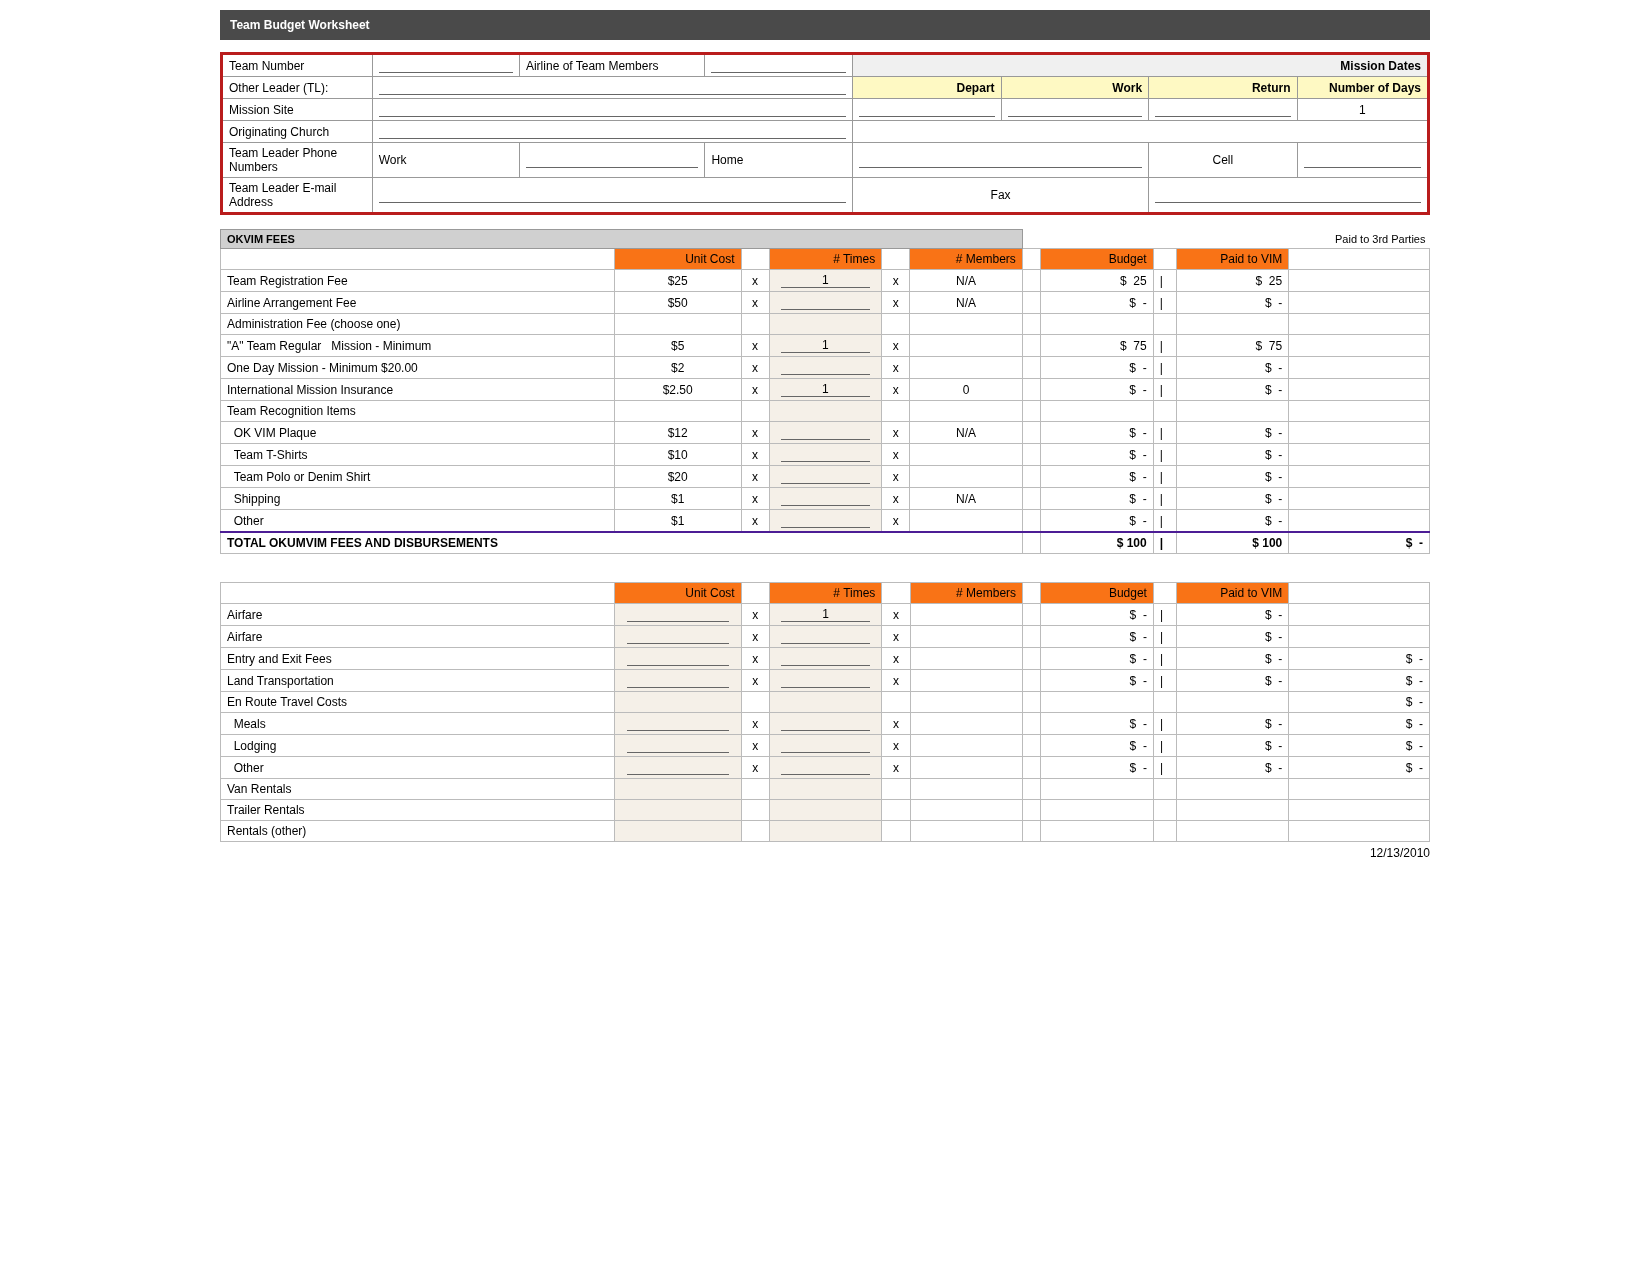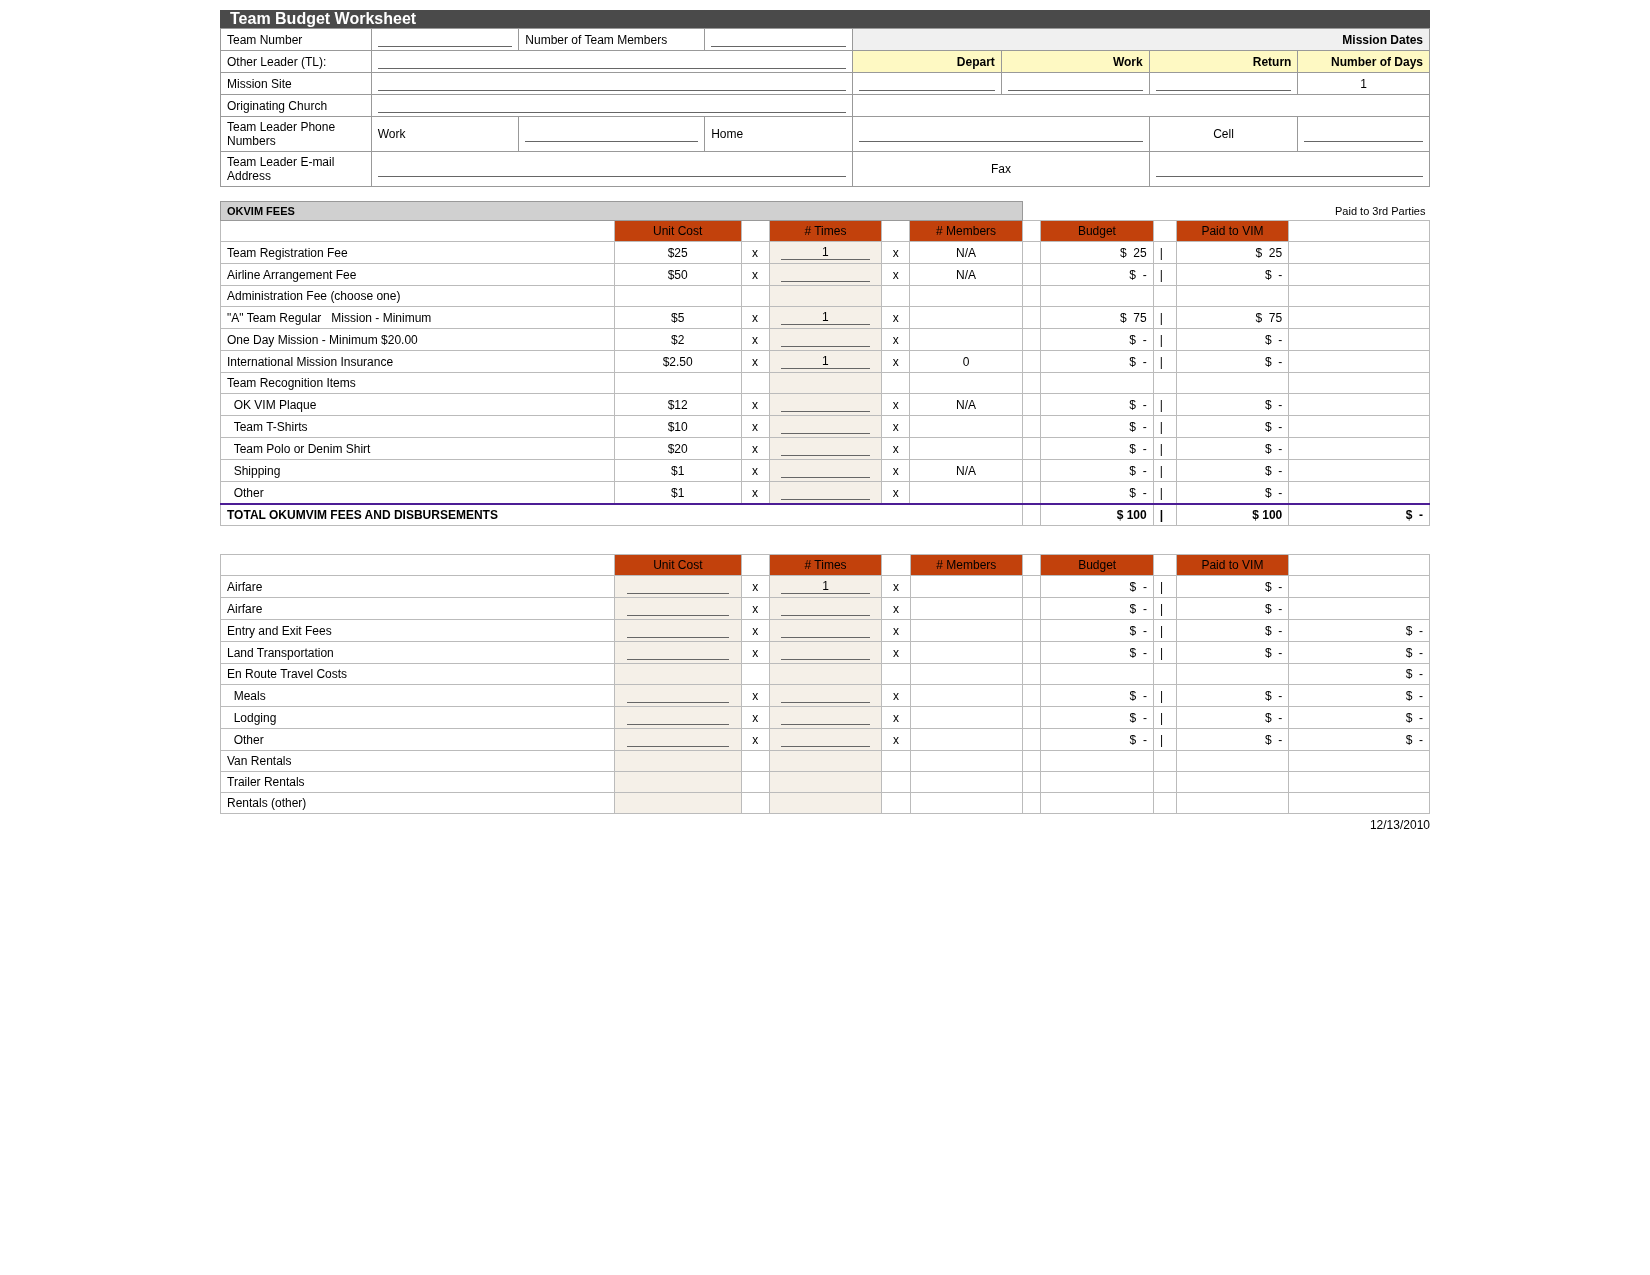--- a/index.html
+++ b/index.html
@@ -8,29 +8,29 @@
       font-size: 12px;
       background: #fff;
       color: #000;
       width: 1230px;
       margin: 0 auto;
       padding: 10px;
     }
     .header-bar {
       background: #4a4a4a;
       color: #fff;
-      font-size: 16px;
+      font-size: 12px;
       font-weight: bold;
-      padding: 0 10px;
-      margin-bottom: 0;
+      padding: 8px 10px;
+      margin-bottom: 12px;
     }
     .top-info-table {
       width: 100%;
       border-collapse: collapse;
-      border: 1px solid #b91c1c;
+      border: 3px solid #b91c1c;
       padding-left: 20px;
     }
     .top-info-table td {
       border: 1px solid #999;
       padding: 3px 6px;
       vertical-align: middle;
     }
     .top-info-table input[type="text"] {
       border: none;
       border-bottom: 1px solid #666;
@@ -64,22 +64,22 @@
       padding: 3px 6px;
       vertical-align: middle;
     }
     .fees-table .section-header {
       background: #d0d0d0;
       font-size: 11px;
       font-weight: bold;
       border: 1px solid #999;
     }
     .fees-table .col-hdr {
-      background: #c2410c;
-      text-align: center;
+      background: #f97316;
+      text-align: right;
       font-weight: normal;
     }
     .fees-table .total-row td {
       font-weight: bold;
       border-top: 2px solid #4c1d95;
     }
     .fees-table input[type="text"] {
       border: none;
       border-bottom: 1px solid #666;
       outline: none;
@@ -116,21 +116,21 @@
     <col style="width:160px">
     <col style="width:160px">
     <col style="width:160px">
     <col style="width:160px">
     <col style="width:140px">
   </colgroup>
   <tbody>
       <tr>
     <td>Team Number</td>
     <td><input type="text" style="width: 100%;"></td>
-    <td>Number of Team Members</td>
+    <td>Airline of Team Members</td>
     <td colspan="1"><input type="text" style="width: 100%;"></td>
     <td colspan="4" class="mission-dates-header">Mission  Dates</td>
   </tr>
   <tr>
     <td>Other Leader (TL):</td>
     <td colspan="3"><input type="text" style="width: 100%;"></td>
     <td class="col-header">Depart</td>
     <td class="col-header">Work</td>
     <td class="col-header">Return</td>
     <td class="col-header">Number of Days</td>

